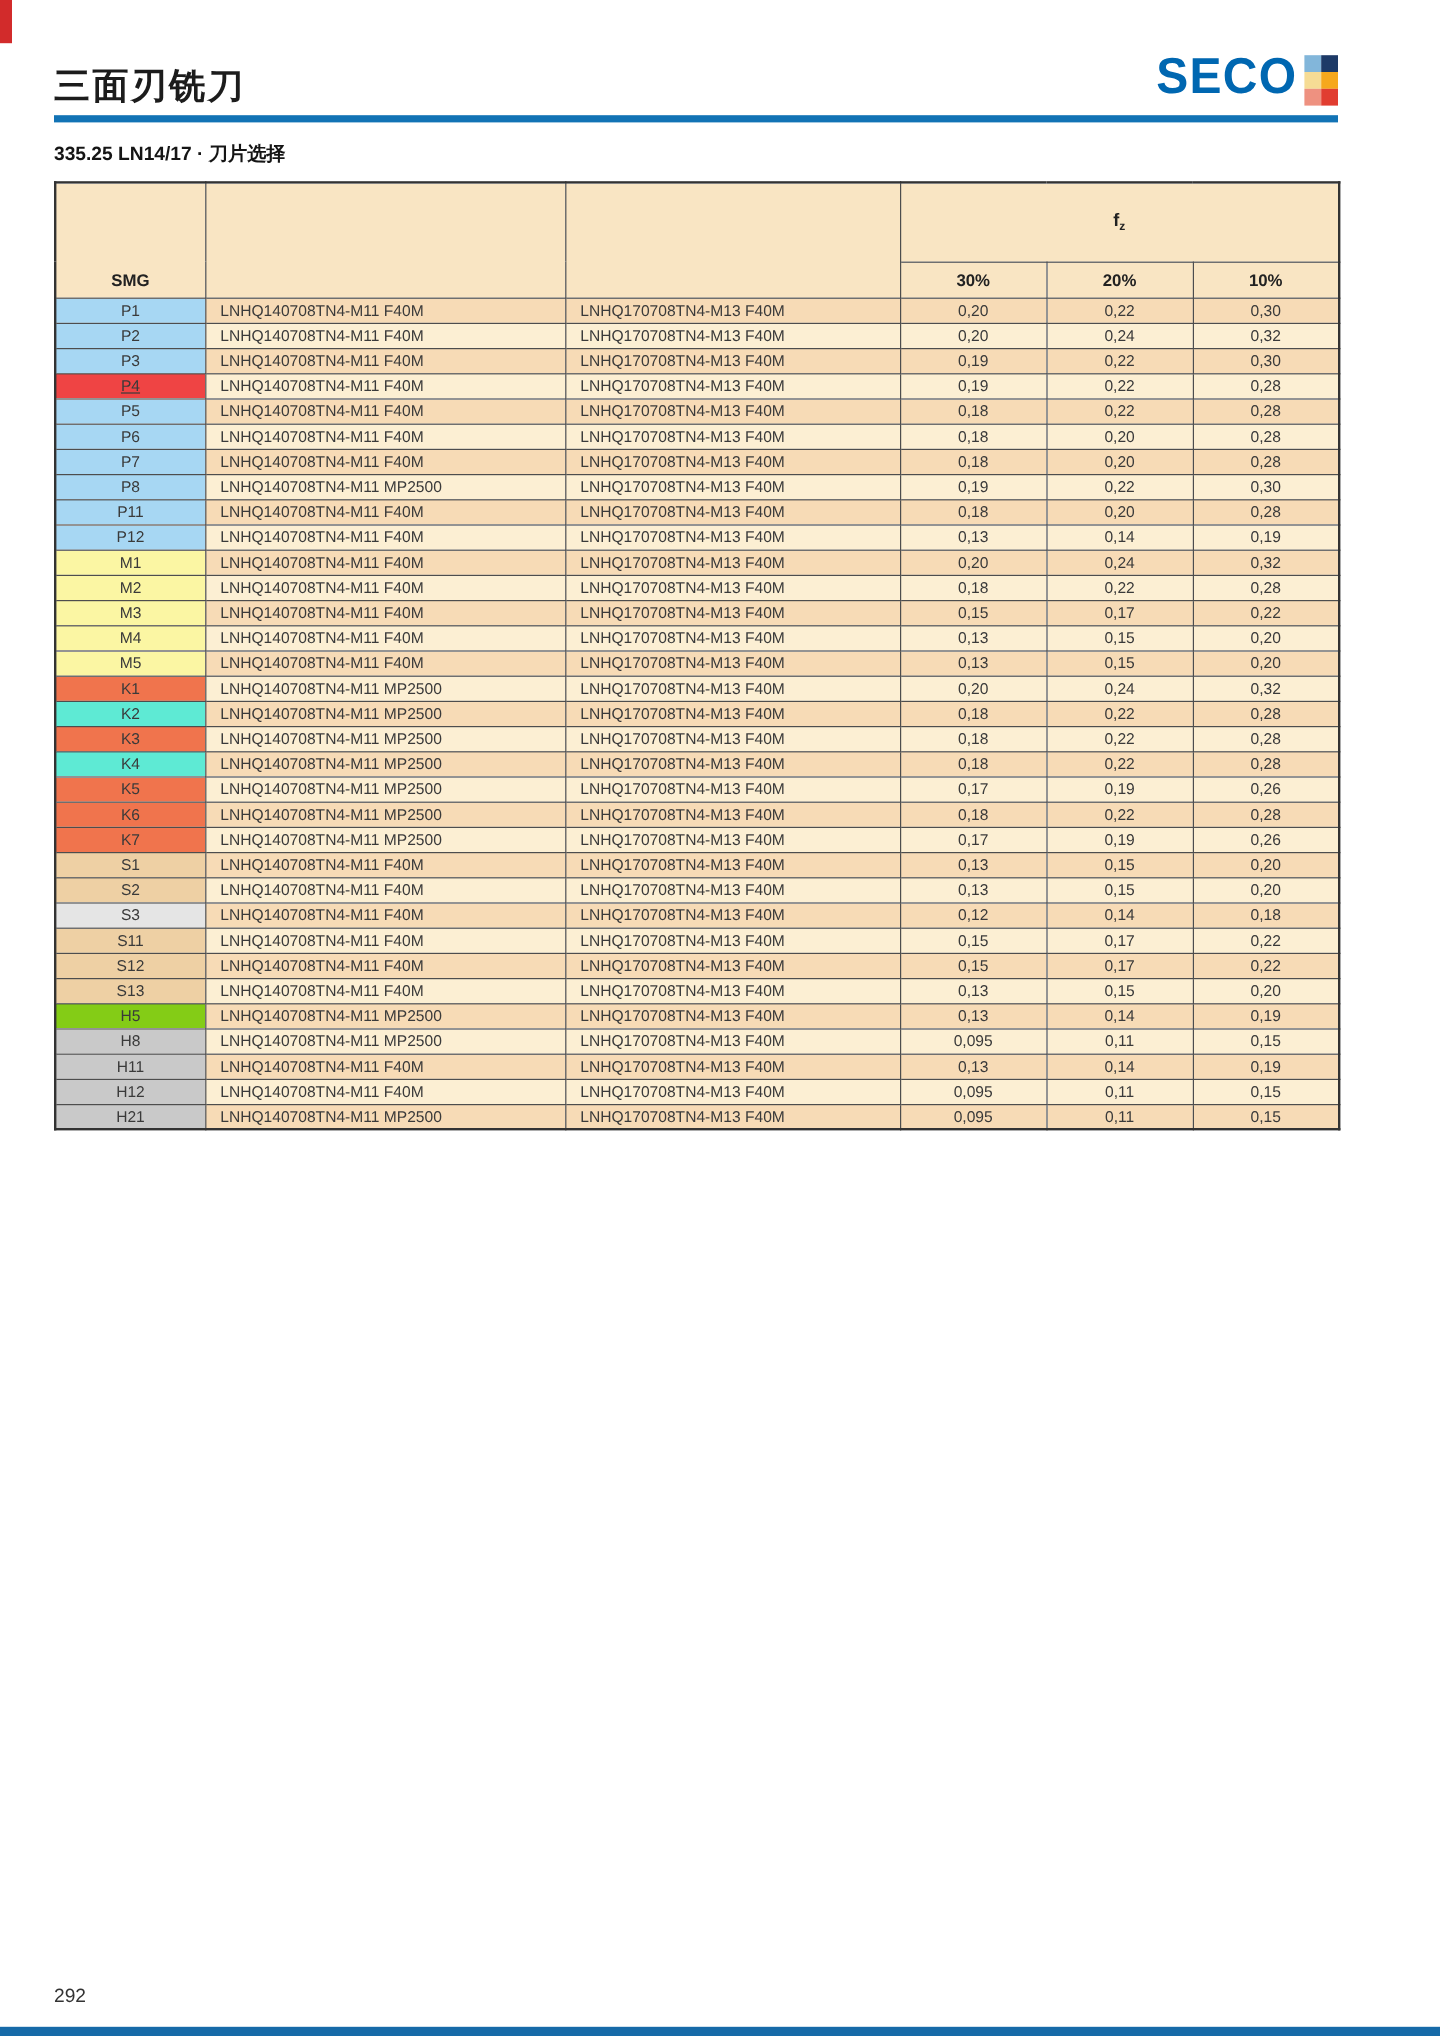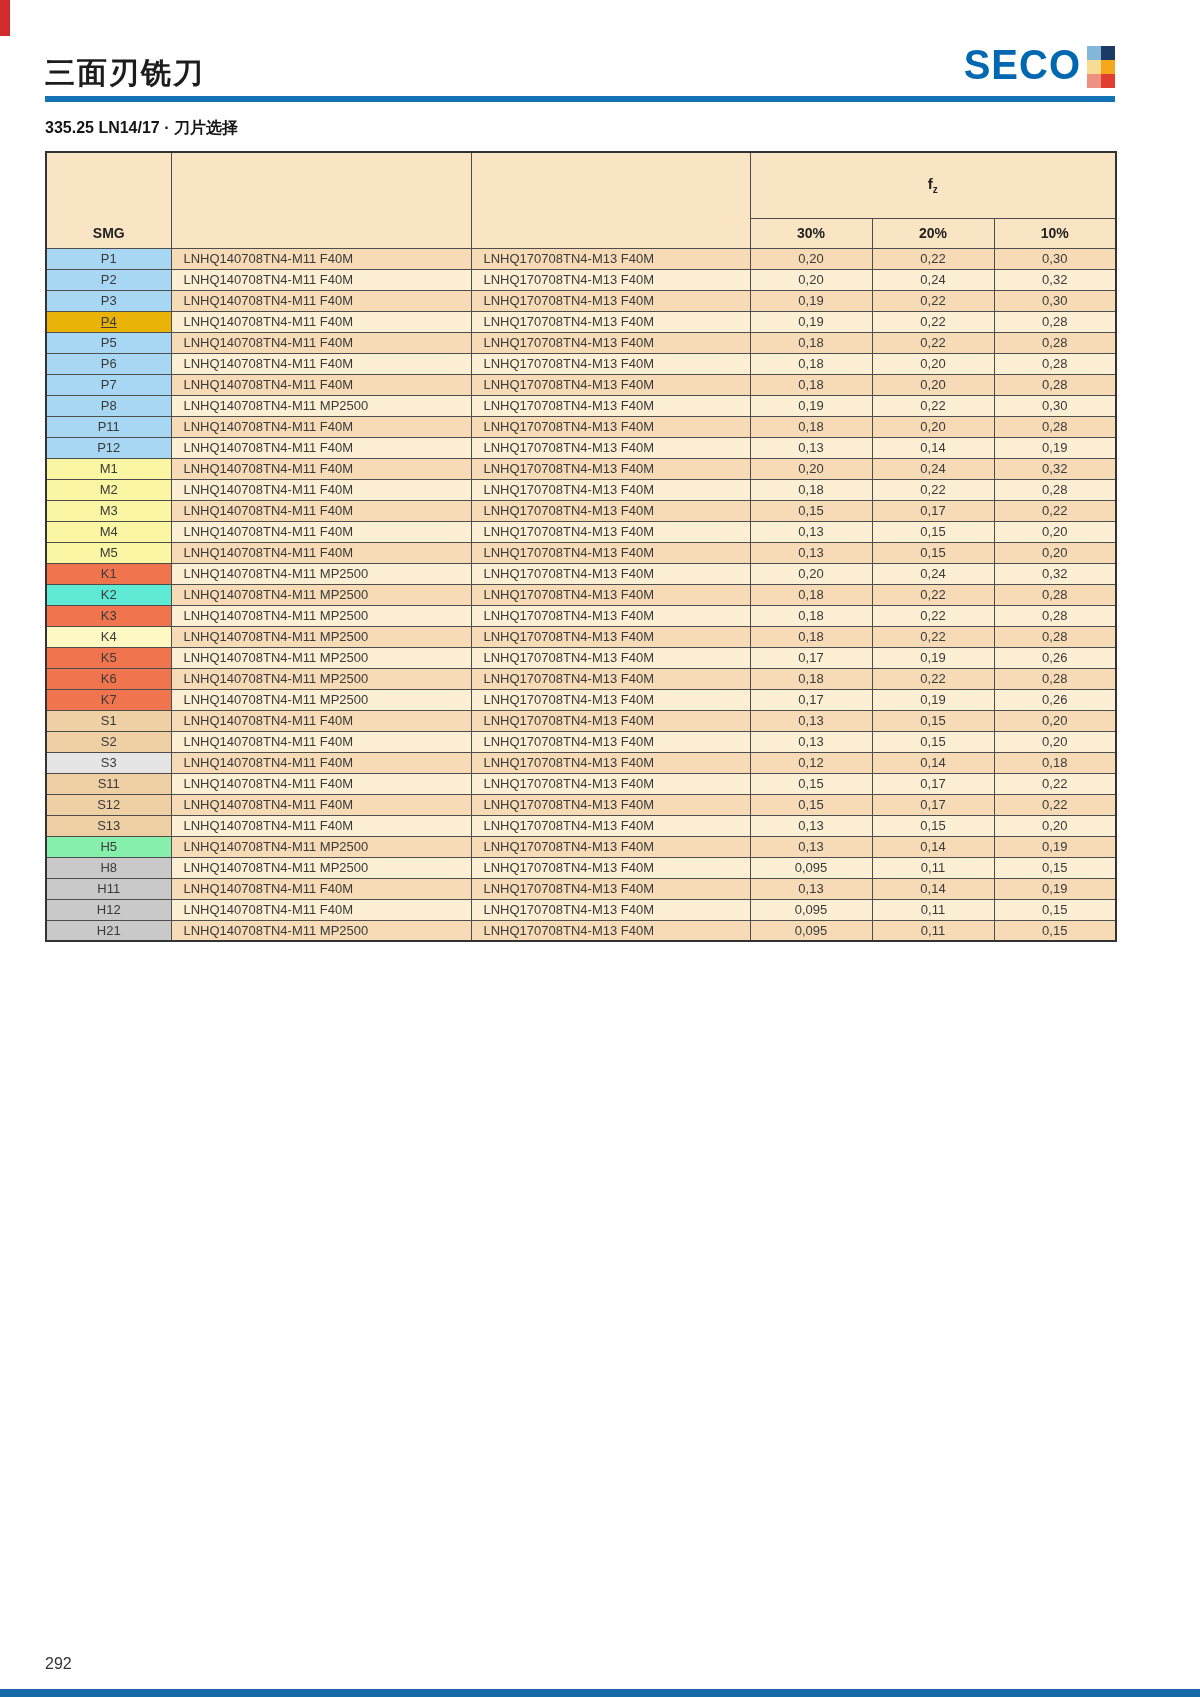--- a/index.html
+++ b/index.html
@@ -119,21 +119,21 @@
         </tr>
         <tr>
           <td class="c-smg" style="background: rgb(167, 215, 243);">P3</td>
           <td class="c-insert" style="background: rgb(247, 219, 182);">LNHQ140708TN4-M11 F40M</td>
           <td class="c-insert" style="background: rgb(247, 219, 182);">LNHQ170708TN4-M13 F40M</td>
           <td class="c-val" style="background: rgb(247, 219, 182);">0,19</td>
           <td class="c-val" style="background: rgb(247, 219, 182);">0,22</td>
           <td class="c-val" style="background: rgb(247, 219, 182);">0,30</td>
         </tr>
         <tr>
-          <td class="c-smg" style="background: #eab308; text-decoration: underline;">P4</td>
+          <td class="c-smg" style="background: #ef4444; text-decoration: underline;">P4</td>
           <td class="c-insert" style="background: rgb(252, 239, 211);">LNHQ140708TN4-M11 F40M</td>
           <td class="c-insert" style="background: rgb(252, 239, 211);">LNHQ170708TN4-M13 F40M</td>
           <td class="c-val" style="background: rgb(252, 239, 211);">0,19</td>
           <td class="c-val" style="background: rgb(252, 239, 211);">0,22</td>
           <td class="c-val" style="background: rgb(252, 239, 211);">0,28</td>
         </tr>
         <tr>
           <td class="c-smg" style="background: rgb(167, 215, 243);">P5</td>
           <td class="c-insert" style="background: rgb(247, 219, 182);">LNHQ140708TN4-M11 F40M</td>
           <td class="c-insert" style="background: rgb(247, 219, 182);">LNHQ170708TN4-M13 F40M</td>
@@ -239,21 +239,21 @@
         </tr>
         <tr>
           <td class="c-smg" style="background: rgb(240, 116, 77);">K3</td>
           <td class="c-insert" style="background: rgb(252, 239, 211);">LNHQ140708TN4-M11 MP2500</td>
           <td class="c-insert" style="background: rgb(252, 239, 211);">LNHQ170708TN4-M13 F40M</td>
           <td class="c-val" style="background: rgb(252, 239, 211);">0,18</td>
           <td class="c-val" style="background: rgb(252, 239, 211);">0,22</td>
           <td class="c-val" style="background: rgb(252, 239, 211);">0,28</td>
         </tr>
         <tr>
-          <td class="c-smg" style="background: #fef9c3;">K4</td>
+          <td class="c-smg" style="background: #5eead4;">K4</td>
           <td class="c-insert" style="background: rgb(247, 219, 182);">LNHQ140708TN4-M11 MP2500</td>
           <td class="c-insert" style="background: rgb(247, 219, 182);">LNHQ170708TN4-M13 F40M</td>
           <td class="c-val" style="background: rgb(247, 219, 182);">0,18</td>
           <td class="c-val" style="background: rgb(247, 219, 182);">0,22</td>
           <td class="c-val" style="background: rgb(247, 219, 182);">0,28</td>
         </tr>
         <tr>
           <td class="c-smg" style="background: rgb(240, 116, 77);">K5</td>
           <td class="c-insert" style="background: rgb(252, 239, 211);">LNHQ140708TN4-M11 MP2500</td>
           <td class="c-insert" style="background: rgb(252, 239, 211);">LNHQ170708TN4-M13 F40M</td>
@@ -319,21 +319,21 @@
         </tr>
         <tr>
           <td class="c-smg" style="background: rgb(238, 208, 164);">S13</td>
           <td class="c-insert" style="background: rgb(252, 239, 211);">LNHQ140708TN4-M11 F40M</td>
           <td class="c-insert" style="background: rgb(252, 239, 211);">LNHQ170708TN4-M13 F40M</td>
           <td class="c-val" style="background: rgb(252, 239, 211);">0,13</td>
           <td class="c-val" style="background: rgb(252, 239, 211);">0,15</td>
           <td class="c-val" style="background: rgb(252, 239, 211);">0,20</td>
         </tr>
         <tr>
-          <td class="c-smg" style="background: #86efac;">H5</td>
+          <td class="c-smg" style="background: #84cc16;">H5</td>
           <td class="c-insert" style="background: rgb(247, 219, 182);">LNHQ140708TN4-M11 MP2500</td>
           <td class="c-insert" style="background: rgb(247, 219, 182);">LNHQ170708TN4-M13 F40M</td>
           <td class="c-val" style="background: rgb(247, 219, 182);">0,13</td>
           <td class="c-val" style="background: rgb(247, 219, 182);">0,14</td>
           <td class="c-val" style="background: rgb(247, 219, 182);">0,19</td>
         </tr>
         <tr>
           <td class="c-smg" style="background: rgb(201, 201, 201);">H8</td>
           <td class="c-insert" style="background: rgb(252, 239, 211);">LNHQ140708TN4-M11 MP2500</td>
           <td class="c-insert" style="background: rgb(252, 239, 211);">LNHQ170708TN4-M13 F40M</td>

